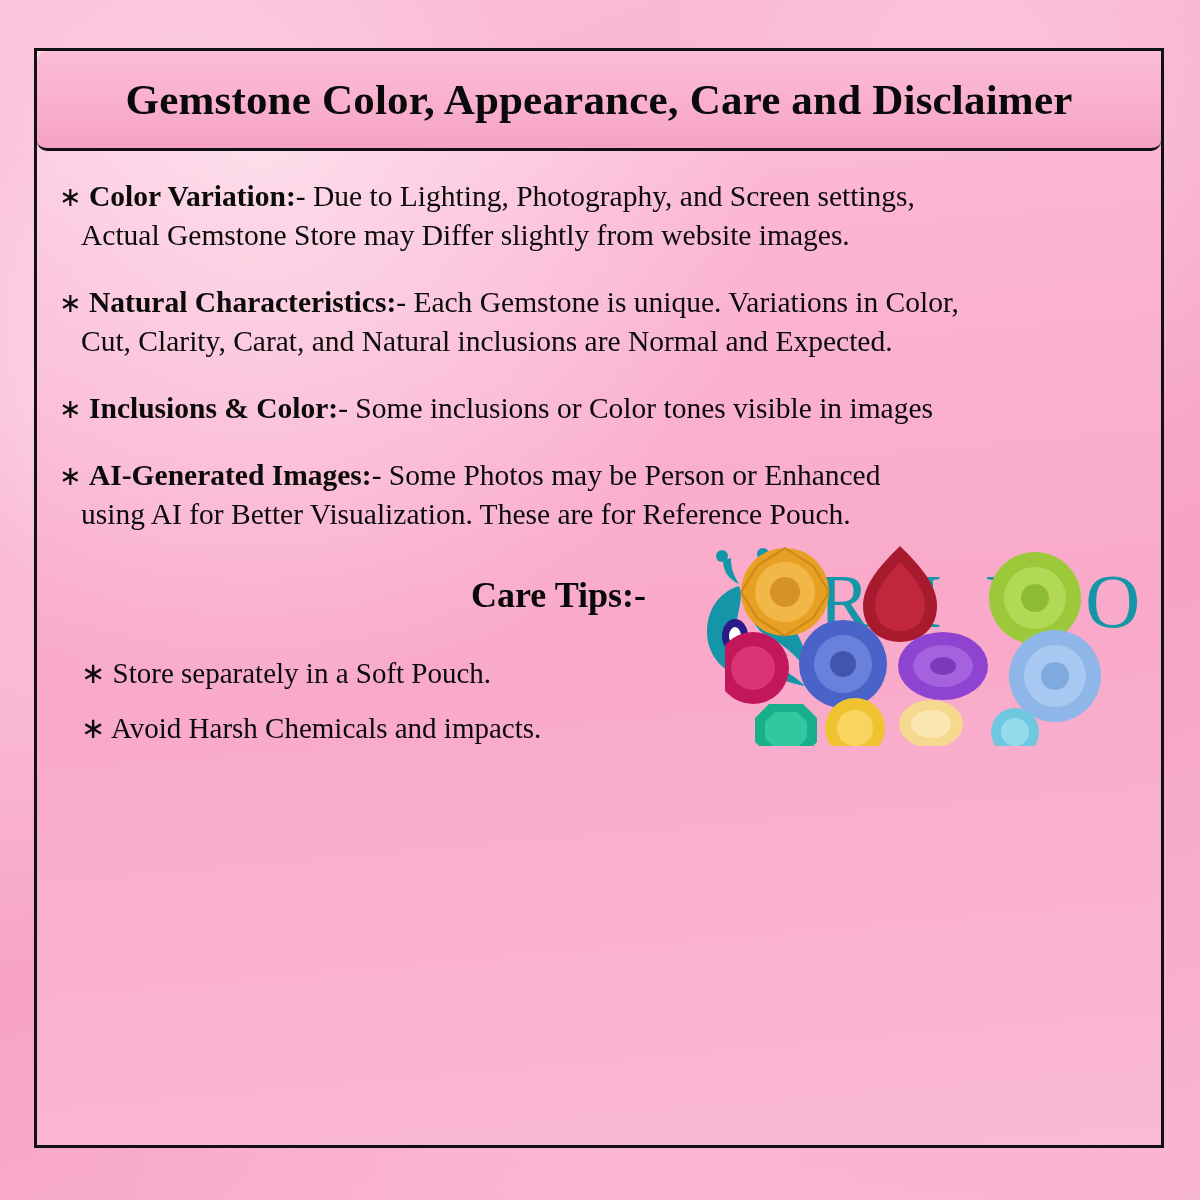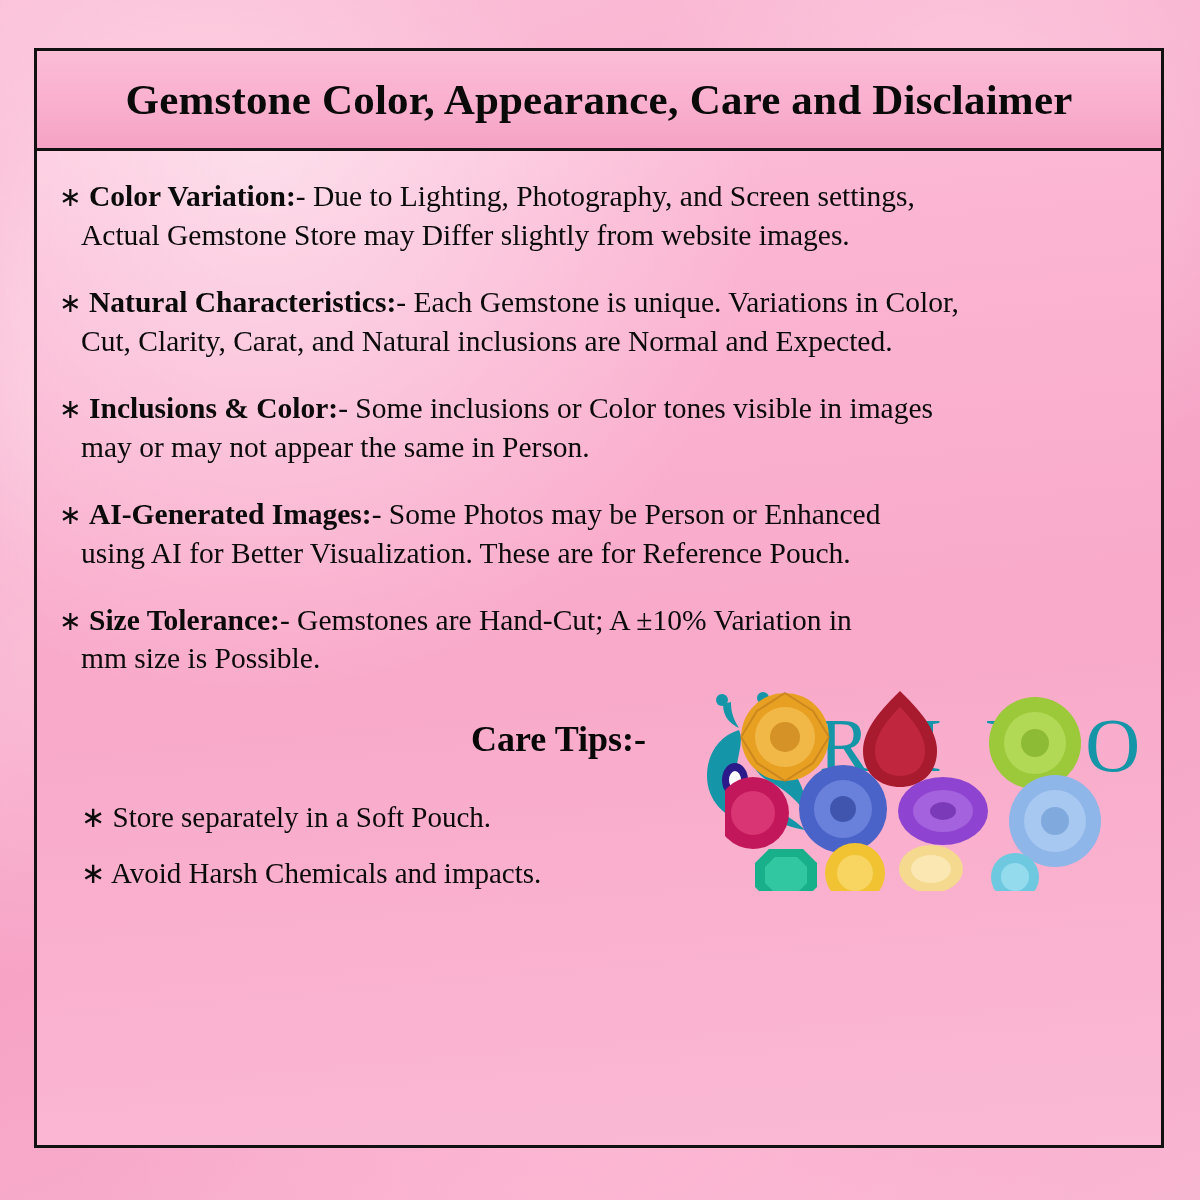--- a/index.html
+++ b/index.html
@@ -49,20 +49,21 @@
     overflow: hidden;
   }
   .title-bar {
     position: relative;
     height: 97px;
     border-bottom: 3px solid #111;
     background: linear-gradient(180deg, #fbbcd6 0%, #f9aecd 60%, #f5a2c4 100%);
     display: flex;
     align-items: center;
     justify-content: center;
+    border-radius: 10px;
   }
   .title {
     font-size: 43px;
     font-weight: bold;
     color: #0a0a0a;
     letter-spacing: 0.2px;
     white-space: nowrap;
     font-family: "Liberation Serif", serif;
   }
   .body {
@@ -159,34 +160,28 @@
 
       <div class="item">
         <span class="star">∗</span>
         <b>Natural Characteristics:</b><span>- Each Gemstone is unique. Variations in Color,</span>
         <span class="l2">Cut, Clarity, Carat, and Natural inclusions are Normal and Expected.</span>
       </div>
 
       <div class="item">
         <span class="star">∗</span>
         <b>Inclusions &amp; Color:</b><span>- Some inclusions or Color tones visible in images</span>
-        <span class="l2">may or may not appear the same in Person.</span>
       </div>
 
       <div class="item">
         <span class="star">∗</span>
         <b>AI-Generated Images:</b><span>- Some Photos may be Person or Enhanced</span>
         <span class="l2">using AI for Better Visualization. These are for Reference Pouch.</span>
       </div>
 
-      <div class="item">
-        <span class="star">∗</span>
-        <b>Size Tolerance:</b><span>- Gemstones are Hand-Cut; A ±10% Variation in</span>
-        <span class="l2">mm size is Possible.</span>
-      </div>
 
       <div class="care-row">
         <div class="care-tips">Care Tips:-</div>
 
         <div class="brand">
           <svg width="160" height="150" viewBox="0 0 160 150">
             <g fill="#1496a8">
               <path d="M44 16 C44 30, 52 36, 60 40 C54 30, 52 24, 52 14 Z"></path>
               <circle cx="43" cy="12" r="6"></circle>
               <path d="M86 14 C82 28, 74 34, 66 40 C74 30, 78 24, 80 12 Z"></path>

